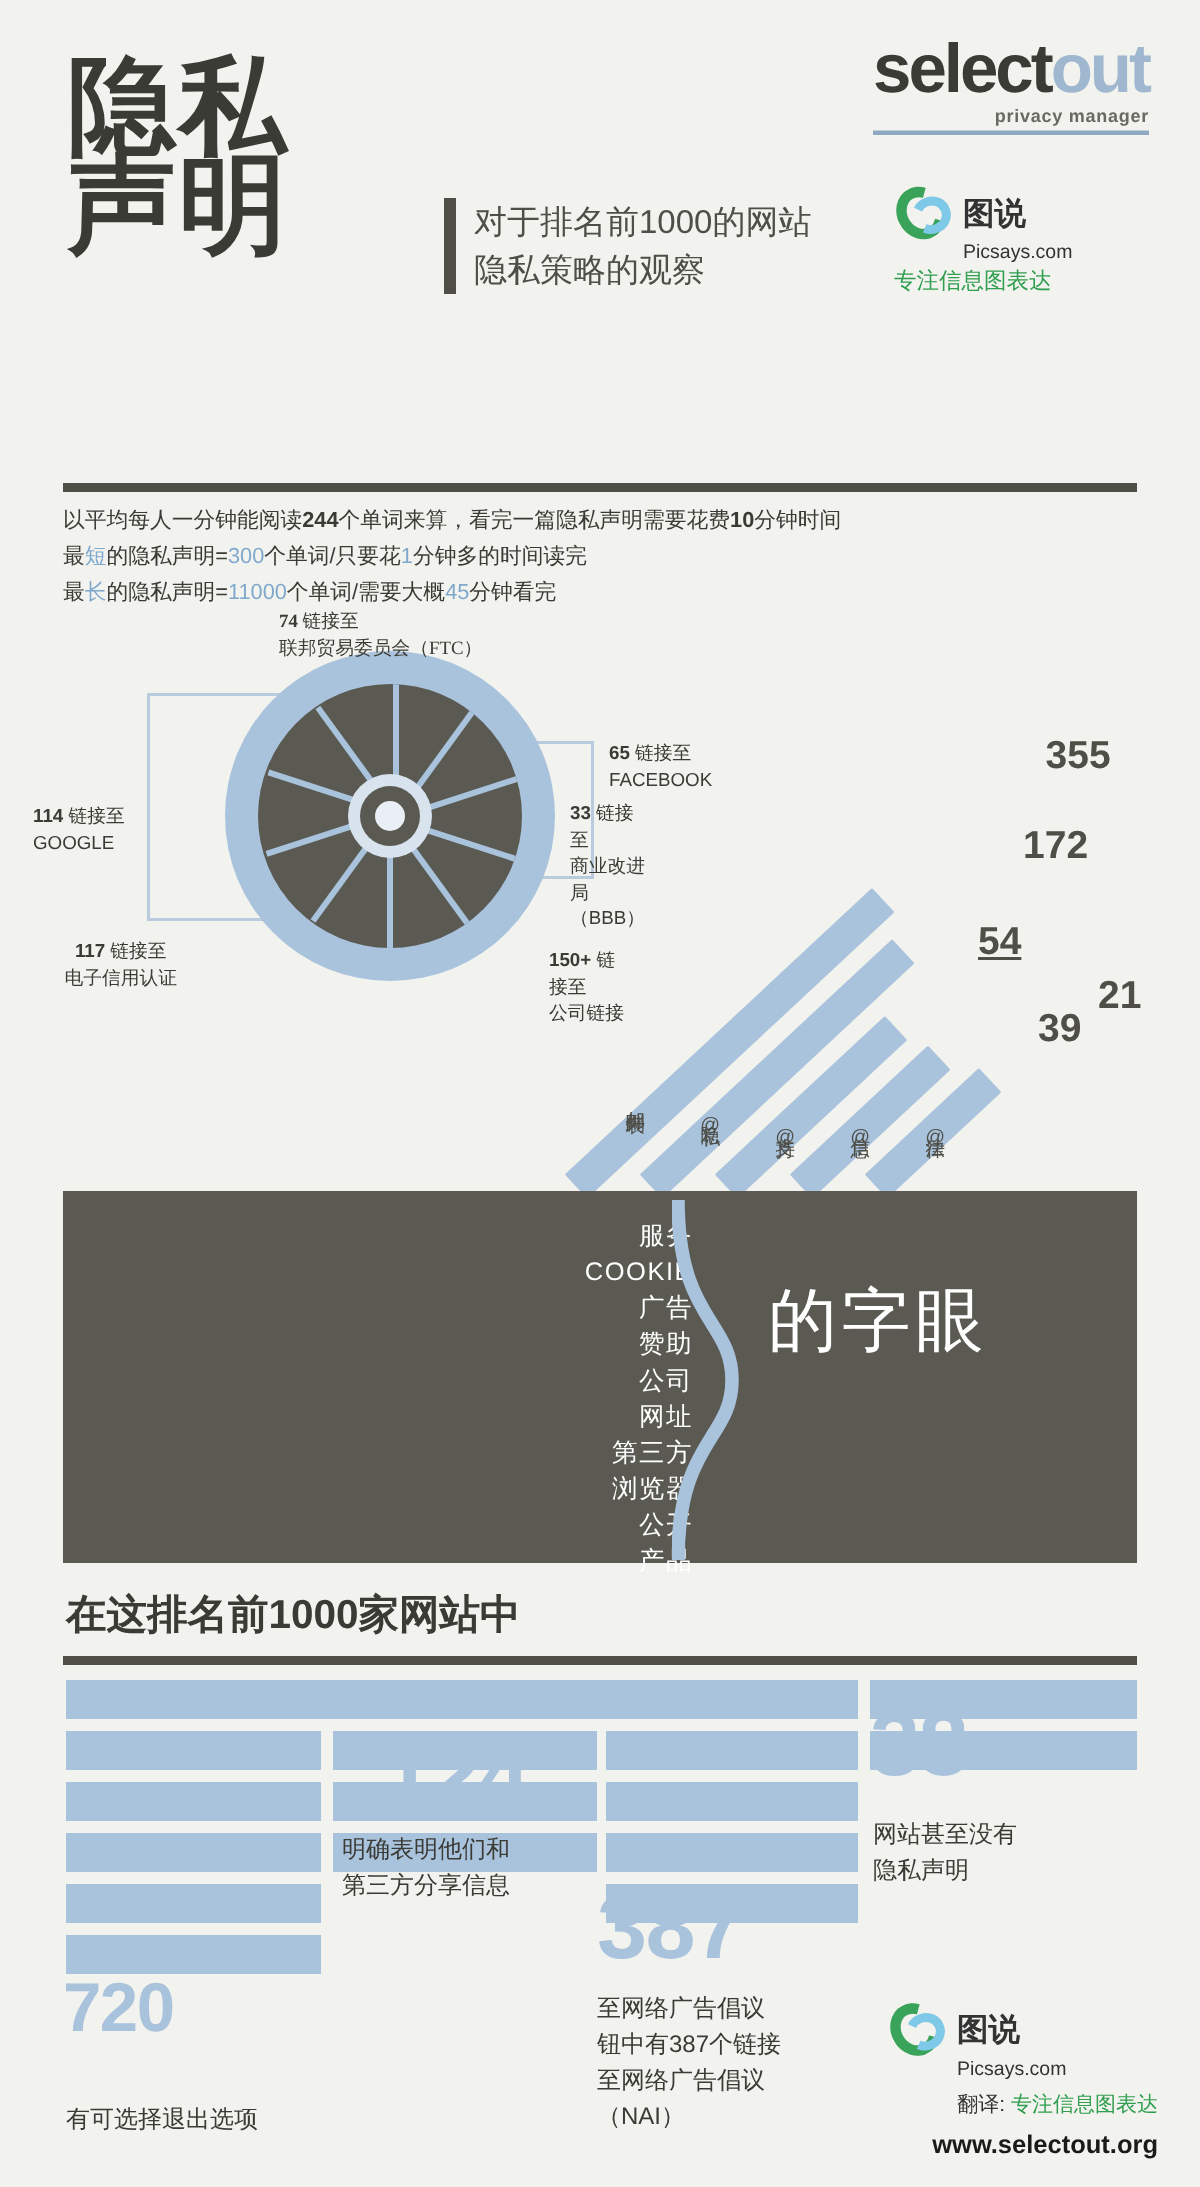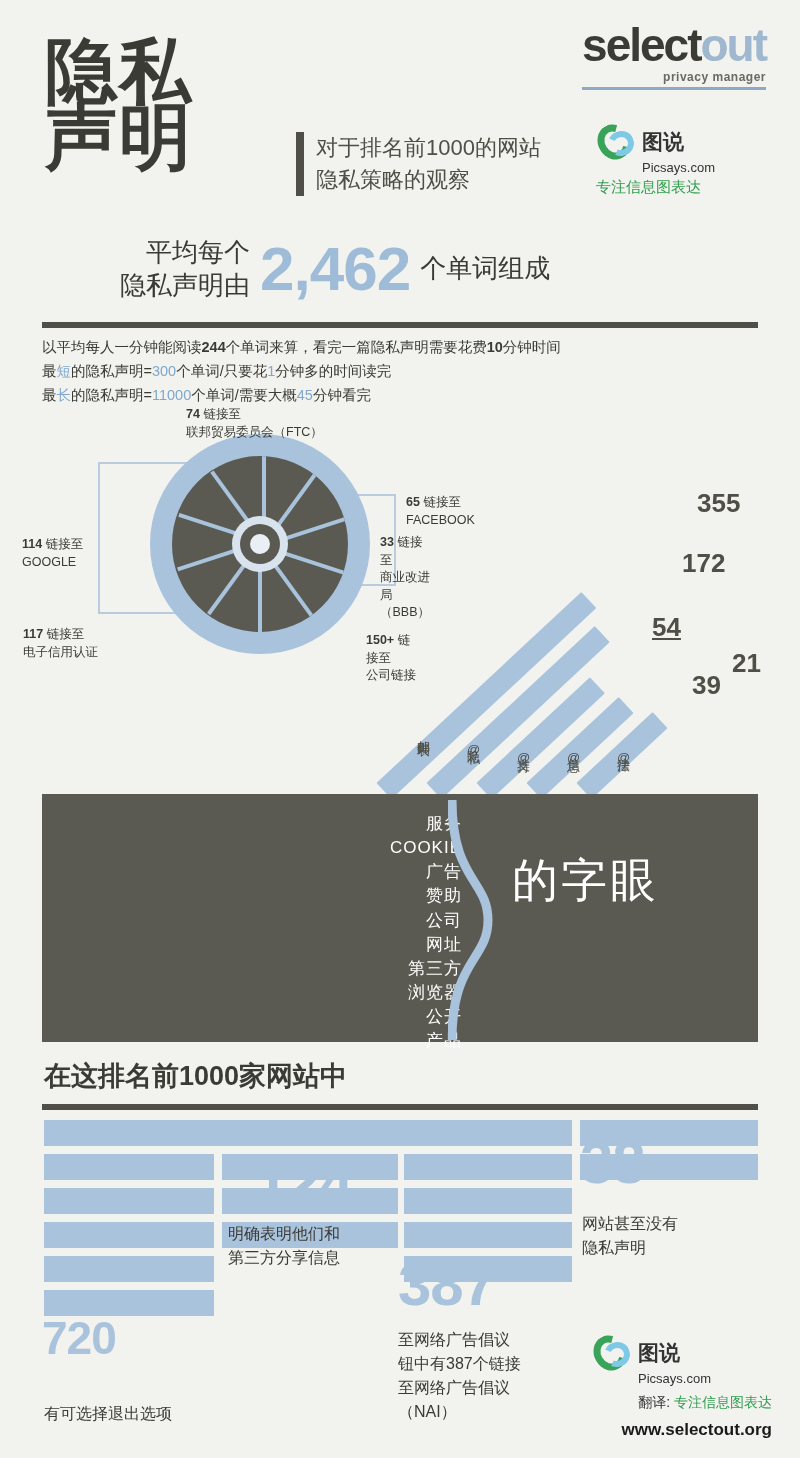--- a/index.html
+++ b/index.html
@@ -199,28 +199,20 @@
       <div class="ps-logo">
         <div class="s1"></div>
           <div class="s2"></div>
       </div>
       <div class="ps-title">图说</div>
     </div>
     <div class="ps-url">Picsays.com</div>
     <div class="ps-tag">专注信息图表达</div>
   </div>
 
-  <div class="avg">
-    <div class="avg-left">
-      <div>平均每个</div>
-      <div>隐私声明由</div>
-    </div>
-    <div class="avg-num">2,462</div>
-    <div class="avg-right">个单词组成</div>
-  </div>
 
   <div class="rule-dark" style="top:322px"></div>
 
   <div class="notes">
     <div>
       <span>以平均每人一分钟能阅读</span><b>244</b><span>个单词来算，看完一篇隐私声明需要花费</span><b>10</b><span>分钟时间</span>
     </div>
     <div>
       <span>最</span><span class="blue">短</span><span>的隐私声明=</span><span class="blue">300</span><span>个单词/只要花</span><span class="blue">1</span><span>分钟多的时间读完</span>
     </div>
@@ -249,31 +241,31 @@
         <div class="spoke" style="transform:rotate(216deg) translateX(-2px)"></div>
         <div class="spoke" style="transform:rotate(252deg) translateX(-2px)"></div>
         <div class="spoke" style="transform:rotate(288deg) translateX(-2px)"></div>
         <div class="spoke" style="transform:rotate(324deg) translateX(-2px)"></div>
         <div class="hub-out"></div>
         <div class="hub-mid"></div>
         <div class="hub-in"></div>
       </div>
     </div>
 
-    <div class="wlabel" style="left:186px; top:2px;">
+    <div class="wlabel" style="left:186px; top:2px;font-family:Liberation Serif, serif;">
       <span class="n">74</span>
       <span>链接至</span><br>
       <span>联邦贸易委员会（FTC）</span>
     </div>
     <div class="wlabel" style="left:22px; top:132px;">
       <span class="n">114</span>
       <span>链接至</span><br>
       <span>GOOGLE</span>
     </div>
-    <div class="wlabel" style="left:23px; top:222px;">
+    <div class="wlabel" style="left:43px; top:222px;text-align:center;">
       <span class="n">117</span>
       <span>链接至</span><br>
       <span>电子信用认证</span>
     </div>
     <div class="wlabel" style="left:406px; top:90px;">
       <span class="n">65</span>
       <span>链接至</span><br>
       <span>FACEBOOK</span>
     </div>
     <div class="wlabel" style="left:380px; top:130px;">

